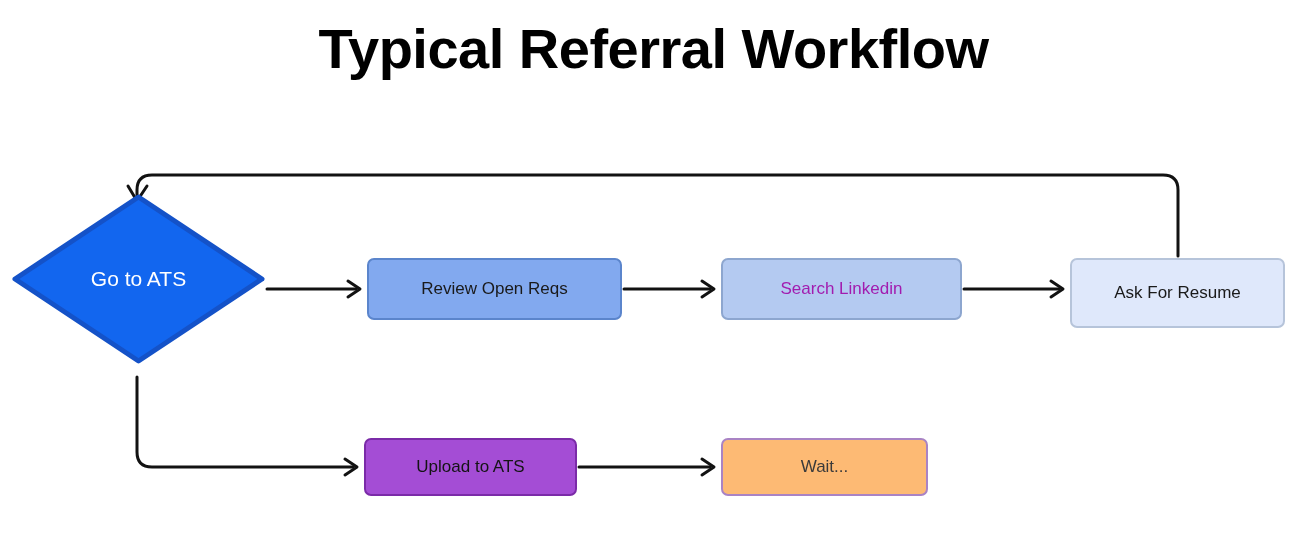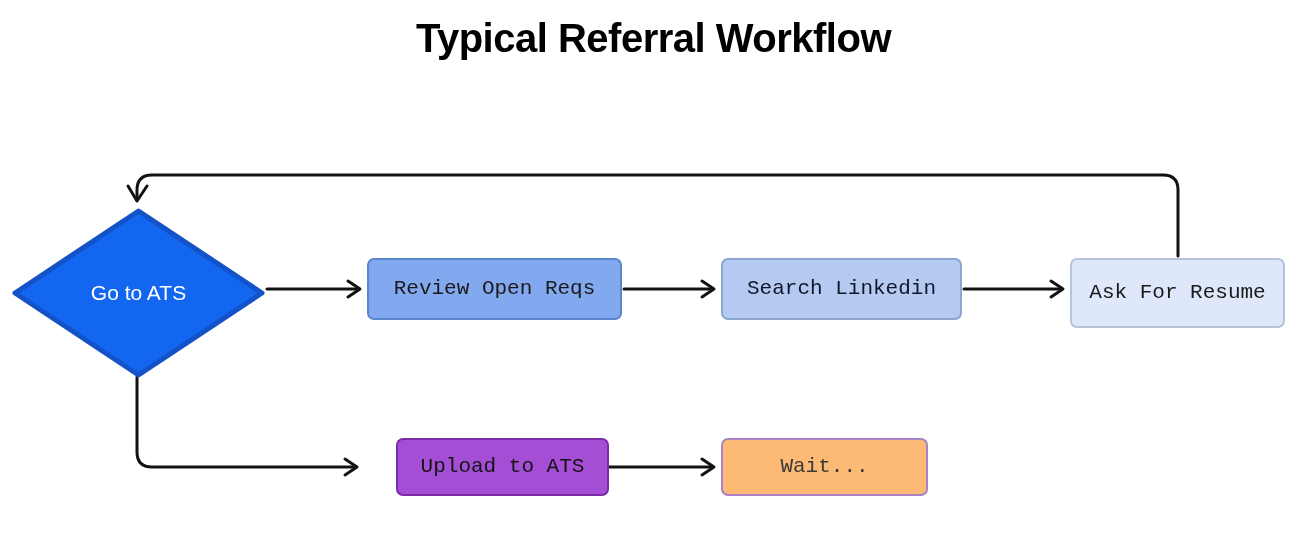--- a/index.html
+++ b/index.html
@@ -16,43 +16,43 @@
     height: 545px;
     background: #ffffff;
     overflow: hidden;
   }
   #title {
     position: absolute;
     left: 0;
     top: 16px;
     width: 1307px;
     text-align: center;
-    font-size: 40px;
+    font-size: 56px;
     font-weight: bold;
     color: #000000;
     letter-spacing: -0.5px;
     font-family: "Liberation Sans", sans-serif;
   }
   svg#edges {
     position: absolute;
     left: 0;
     top: 0;
     width: 1307px;
     height: 545px;
   }
   .node {
     position: absolute;
     box-sizing: border-box;
     display: flex;
     align-items: center;
     justify-content: center;
     text-align: right;
-    font-size: 21px;
+    font-size: 17px;
     line-height: 1.2;
-    font-family: Liberation Mono, monospace;
+    font-family: Liberation Sans, sans-serif;
   }
   .box {
     border-radius: 7px;
     border-style: solid;
     border-width: 2px;
   }
   .diamond-wrap {
     position: absolute;
     display: flex;
     align-items: center;
@@ -109,40 +109,40 @@
       </g>
 
       <g>
         <path d="M 579 467 L 710 467"></path>
         <path d="M 702 459 L 714 467 L 702 475"></path>
       </g>
 
     </g>
   </svg>
 
-  <div class="diamond-wrap" style="left:12px; top:208px; width:253px; height:170px;">
+  <div class="diamond-wrap" style="left:12px; top:194px; width:253px; height:170px;">
     <svg class="diamond-shape" viewBox="0 0 253 170" xmlns="http://www.w3.org/2000/svg" preserveAspectRatio="none">
       <polygon points="126.5,3 250,85 126.5,167 3,85" fill="#1266ef" stroke="#1452c8" stroke-width="5" stroke-linejoin="round"></polygon>
     </svg>
     <span class="diamond-label">Go to ATS</span>
   </div>
 
   <div class="node box" style="left:367px; top:258px; width:255px; height:62px; background:#82a9ef; border-color:#5b85cc; color:#1a1a1a;">
     <span>Review Open Reqs</span>
   </div>
 
-  <div class="node box" style="left:721px; top:258px; width:241px; height:62px; background:#b4caf1; border-color:#8da6cf; color:#0f172a;">
+  <div class="node box" style="left:721px; top:258px; width:241px; height:62px; background:#b4caf1; border-color:#8da6cf; color:#a21caf;">
     <span>Search Linkedin</span>
   </div>
 
   <div class="node box" style="left:1070px; top:258px; width:215px; height:70px; background:#dfe8fb; border-color:#b6c4da; color:#1a1a1a;">
     <span>Ask For Resume</span>
   </div>
 
-  <div class="node box" style="left:364px; top:438px; width:213px; height:58px; background:#a44dd5; border-color:#7b2ba8; color:#141414;margin-left:32px;">
+  <div class="node box" style="left:364px; top:438px; width:213px; height:58px; background:#a44dd5; border-color:#7b2ba8; color:#141414;">
     <span>Upload to ATS</span>
   </div>
 
   <div class="node box" style="left:721px; top:438px; width:207px; height:58px; background:#fdba74; border-color:#a983c4; color:#3a3a3a;">
     <span>Wait...</span>
   </div>
 
 </div>
 
 </body></html>

